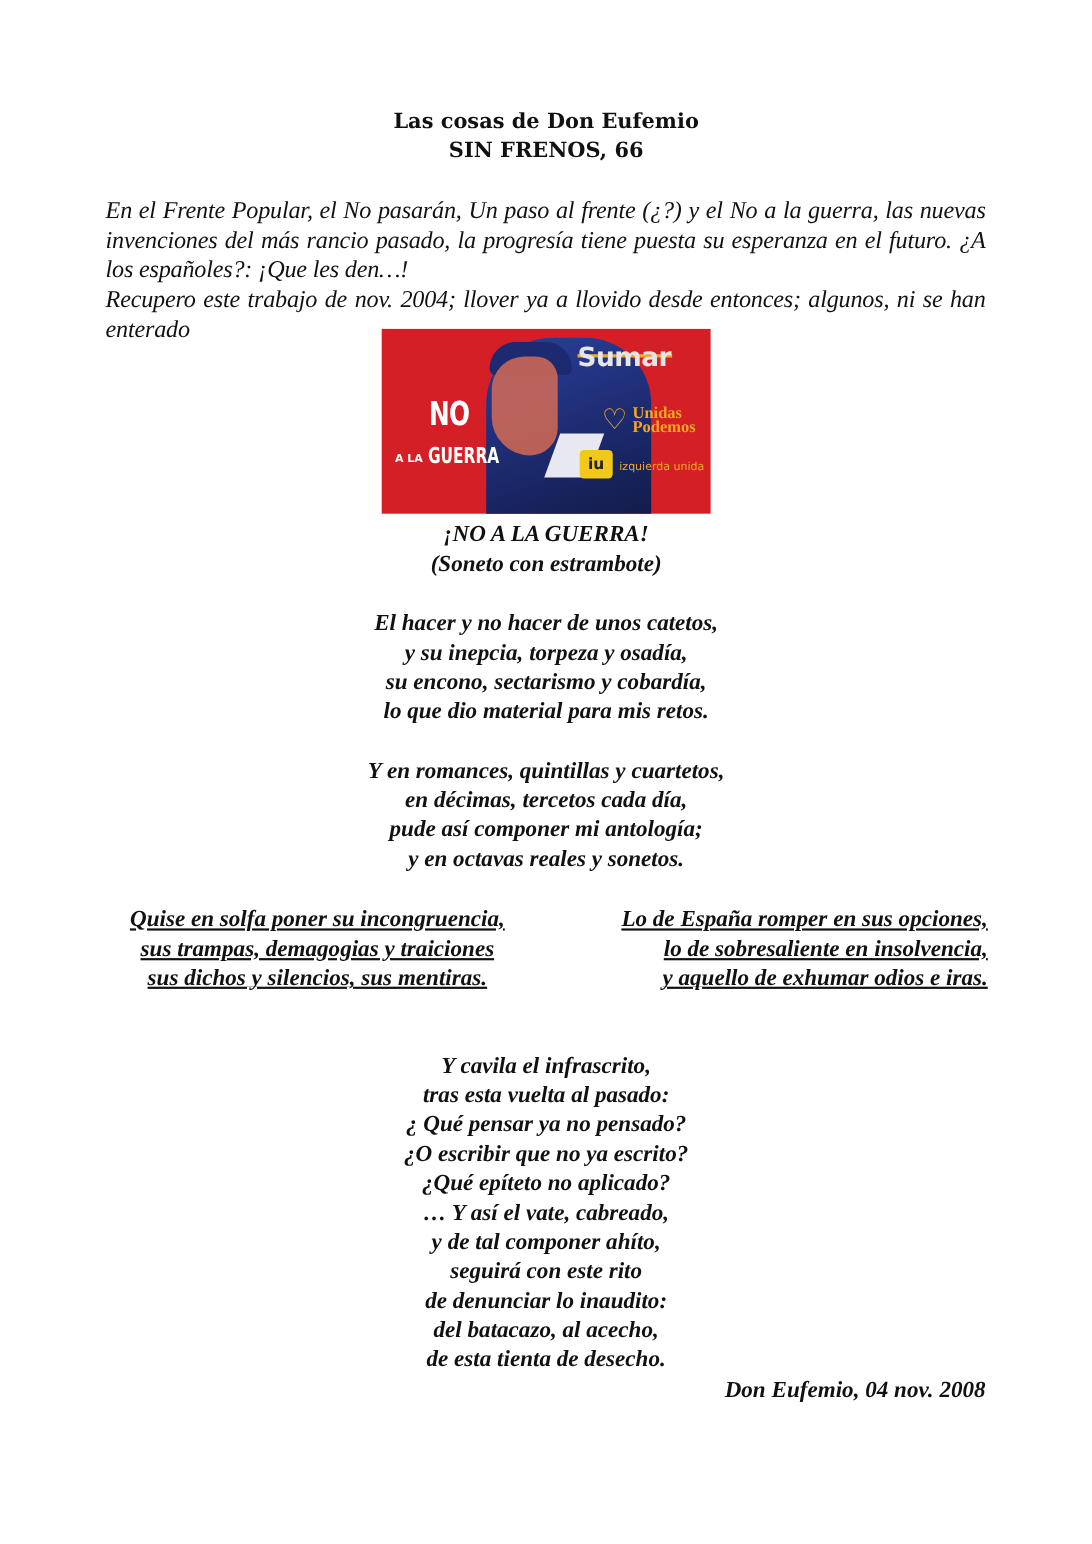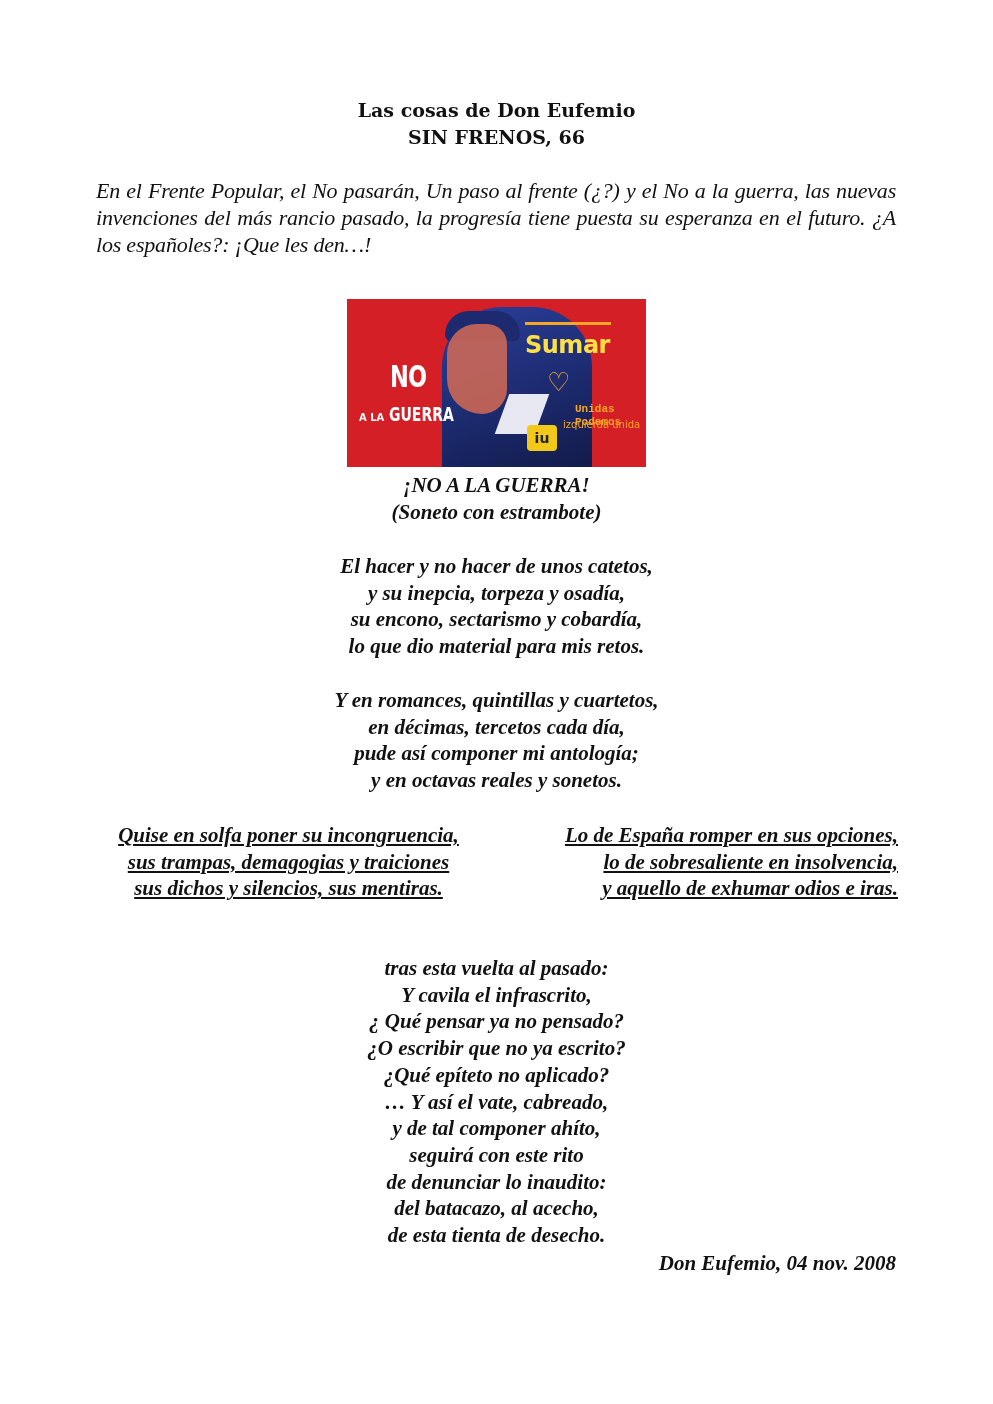--- a/index.html
+++ b/index.html
@@ -19,27 +19,27 @@
   .poster .figure-shape { position: absolute; left: 95px; top: 8px; width: 150px; height: 170px;
     background: linear-gradient(160deg, #2a3f9a 0%, #1c2a6e 55%, #121a46 100%);
     border-radius: 60px 60px 0 0; }
   .poster .face { position: absolute; left: 100px; top: 25px; width: 60px; height: 90px;
     background: #d56b55; border-radius: 30px 20px 25px 35px; opacity: 0.85; }
   .poster .hair { position: absolute; left: 98px; top: 12px; width: 75px; height: 30px;
     background: #1d2a70; border-radius: 40px 40px 10px 10px; }
   .poster .collar { position: absolute; left: 155px; top: 95px; width: 40px; height: 40px;
     background: #e8e8f2; transform: skewX(-20deg); }
   .poster .sumar-bar { position: absolute; left: 178px; top: 23px; width: 86px; height: 3px; background: #f5a623; }
-  .poster .sumar { position: absolute; left: 178px; top: 32px; font-family: "DejaVu Sans", sans-serif;
-    font-weight: bold; font-size: 24px; color: #fde047; letter-spacing: -0.5px; }
+  .poster .sumar { position: absolute; left: 178px; top: 12px; font-family: "DejaVu Sans", sans-serif;
+    font-weight: bold; font-size: 24px; color: #e5e5e5; letter-spacing: -0.5px; }
   .poster .heart-icon { position: absolute; left: 200px; top: 72px; width: 26px; height: 22px;
     color: #f5a623; font-size: 26px; line-height: 22px; font-family: "DejaVu Sans", sans-serif; }
-  .poster .up { position: absolute; left: 228px; top: 71px; font-family: Liberation Mono, monospace;
-    font-weight: bold; font-size: 11px; line-height: 13px; color: #f5a623; margin-top: 33px; }
-  .poster .iu-logo { position: absolute; left: 180px; top: 126px; width: 30px; height: 26px;
+  .poster .up { position: absolute; left: 228px; top: 71px; font-family: Liberation Serif, serif;
+    font-weight: bold; font-size: 15px; line-height: 13px; color: #f5a623; }
+  .poster .iu-logo { position: absolute; left: 180px; top: 110px; width: 30px; height: 26px;
     background: #f2c81b; border-radius: 4px; font-family: "DejaVu Sans", sans-serif;
     font-weight: bold; font-size: 14px; color: #222; text-align: center; line-height: 26px; }
   .poster .iu-text { position: absolute; left: 216px; top: 120px; font-family: "DejaVu Sans", sans-serif;
     font-size: 10px; color: #f5a623; }
   .poster .no { position: absolute; left: 43px; top: 60px; font-family: "DejaVu Sans", sans-serif;
     font-weight: bold; font-size: 30px; color: #ffffff; letter-spacing: -1px; transform: scaleX(0.75); transform-origin: left; }
   .poster .ala { position: absolute; left: 12px; top: 113px; font-family: "DejaVu Sans", sans-serif;
     font-weight: bold; font-size: 10px; color: #ffffff; }
   .poster .guerra { position: absolute; left: 42px; top: 103px; font-family: "DejaVu Sans", sans-serif;
     font-weight: bold; font-size: 20px; color: #ffffff; transform: scaleX(0.7); transform-origin: left; }
@@ -62,20 +62,21 @@
 
 <div class="page">
 
   <div class="title-block">
     <div>Las cosas de Don Eufemio</div>
     <div>SIN FRENOS, 66</div>
   </div>
 
   <div class="intro">
     <p>En el Frente Popular, el No pasarán, Un paso al frente (¿?) y el No a la guerra, las nuevas invenciones del más rancio pasado, la progresía tiene puesta su esperanza en el futuro. ¿A los españoles?: ¡Que les den…!</p>
+    <p>Recupero este trabajo de nov. 2004; llover ya a llovido desde entonces; algunos, ni se han enterado</p>
   </div>
 
   <div class="poster">
     <div class="figure-shape"></div>
     <div class="hair"></div>
     <div class="face"></div>
     <div class="collar"></div>
     <div class="sumar-bar"></div>
     <div class="sumar">Sumar</div>
     <div class="heart-icon">♡</div>
@@ -116,22 +117,22 @@
       <div>sus dichos y silencios, sus mentiras.</div>
     </div>
     <div class="col col-right">
       <div>Lo de España romper en sus opciones,</div>
       <div>lo de sobresaliente en insolvencia,</div>
       <div>y aquello de exhumar odios e iras.</div>
     </div>
   </div>
 
   <div class="poem" style="top:955px;">
+    <div>Y cavila el infrascrito,</div>
     <div>tras esta vuelta al pasado:</div>
-    <div>Y cavila el infrascrito,</div>
     <div>¿ Qué pensar ya no pensado?</div>
     <div>¿O escribir que no ya escrito?</div>
     <div>¿Qué epíteto no aplicado?</div>
     <div>… Y así el vate, cabreado,</div>
     <div>y de tal componer ahíto,</div>
     <div>seguirá con este rito</div>
     <div>de denunciar lo inaudito:</div>
     <div>del batacazo, al acecho,</div>
     <div>de esta tienta de desecho.</div>
   </div>

